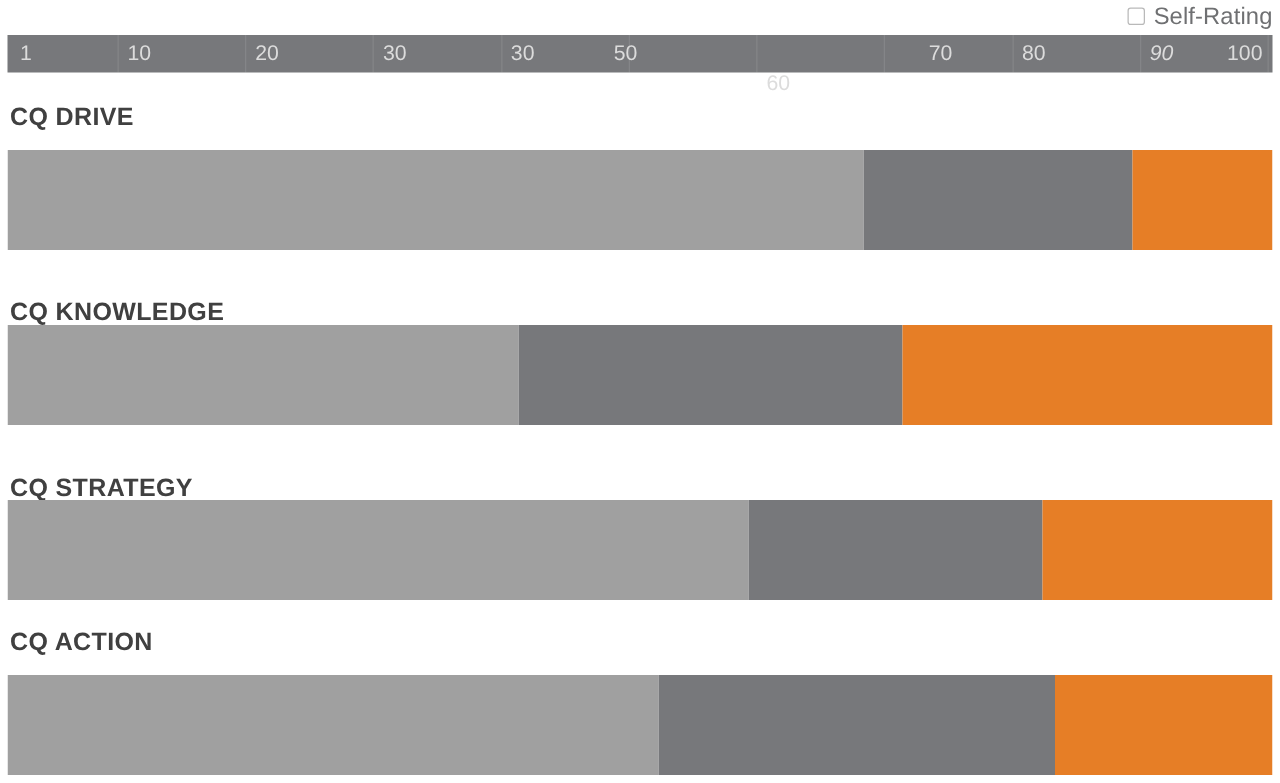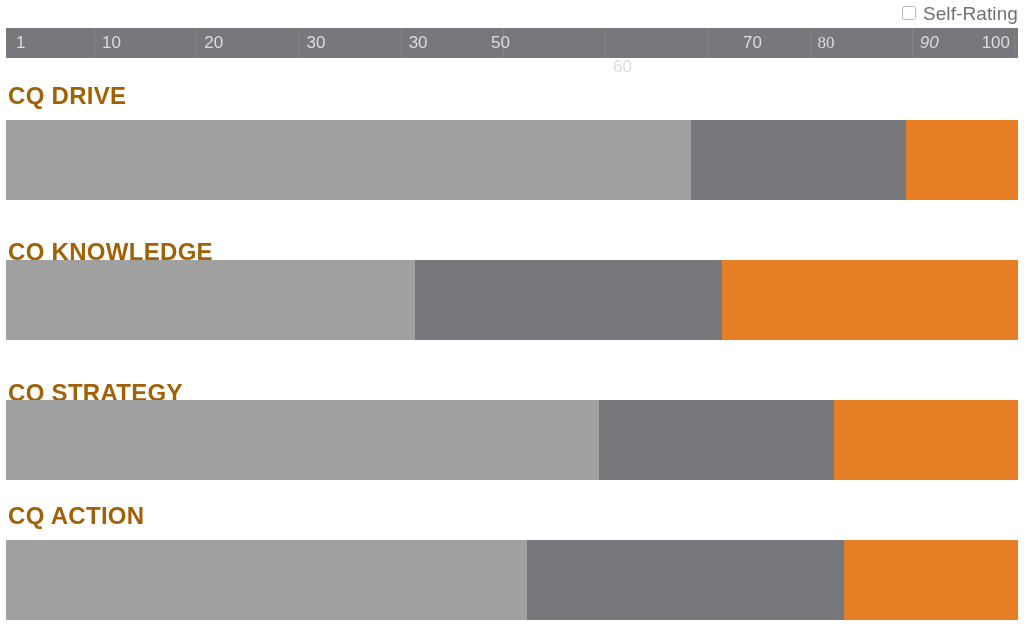--- a/index.html
+++ b/index.html
@@ -81,23 +81,23 @@
     line-height: 30px;
     font-size: 17px;
     color: #dcdcdc;
     white-space: nowrap;
   }
 
   
   .cat-label {
     position: absolute;
     left: 8px;
-    font-size: 24px;
+    font-size: 20px;
     font-weight: bold;
-    color: #a16207;
+    color: #404040;
     letter-spacing: 0.3px;
     line-height: 1;
     white-space: nowrap;
   }
 
   .bar {
     position: absolute;
     left: 6px;
     width: 1012px;
     height: 80px;
@@ -130,21 +130,21 @@
       <div class="scale-label" style="left: 300.444px;">30</div>
       <div class="scale-tick" style="left: 394.667px;"></div>
       <div class="scale-label" style="left: 402.667px;">30</div>
       <div class="scale-tick" style="left: 496.889px;"></div>
       <div class="scale-label" style="left: 485px;">50</div>
       <div class="scale-tick" style="left: 599.111px;"></div>
       <div class="scale-label" style="left: 607.111px; margin-top: 24px;">60</div>
       <div class="scale-tick" style="left: 701.333px;"></div>
       <div class="scale-label" style="left: 737px; text-align: center;">70</div>
       <div class="scale-tick" style="left: 803.556px;"></div>
-      <div class="scale-label" style="left: 811.556px; font-family: Liberation Serif, serif;">80</div>
+      <div class="scale-label" style="left: 811.556px;">80</div>
       <div class="scale-tick" style="left: 905.778px;"></div>
       <div class="scale-label" style="left: 913.778px; font-style: italic;">90</div>
       <div class="scale-tick" style="left: 1008px;"></div>
       <div class="scale-label" style="right: 8px;">100</div>
     </div>
 
   <div id="rows">
       <div class="cat-label" style="top: 84px;">CQ DRIVE</div>
       <div class="bar" style="top: 120px;">
         <div class="seg" style="width: 684.889px; background: rgb(160, 160, 160);"></div>

